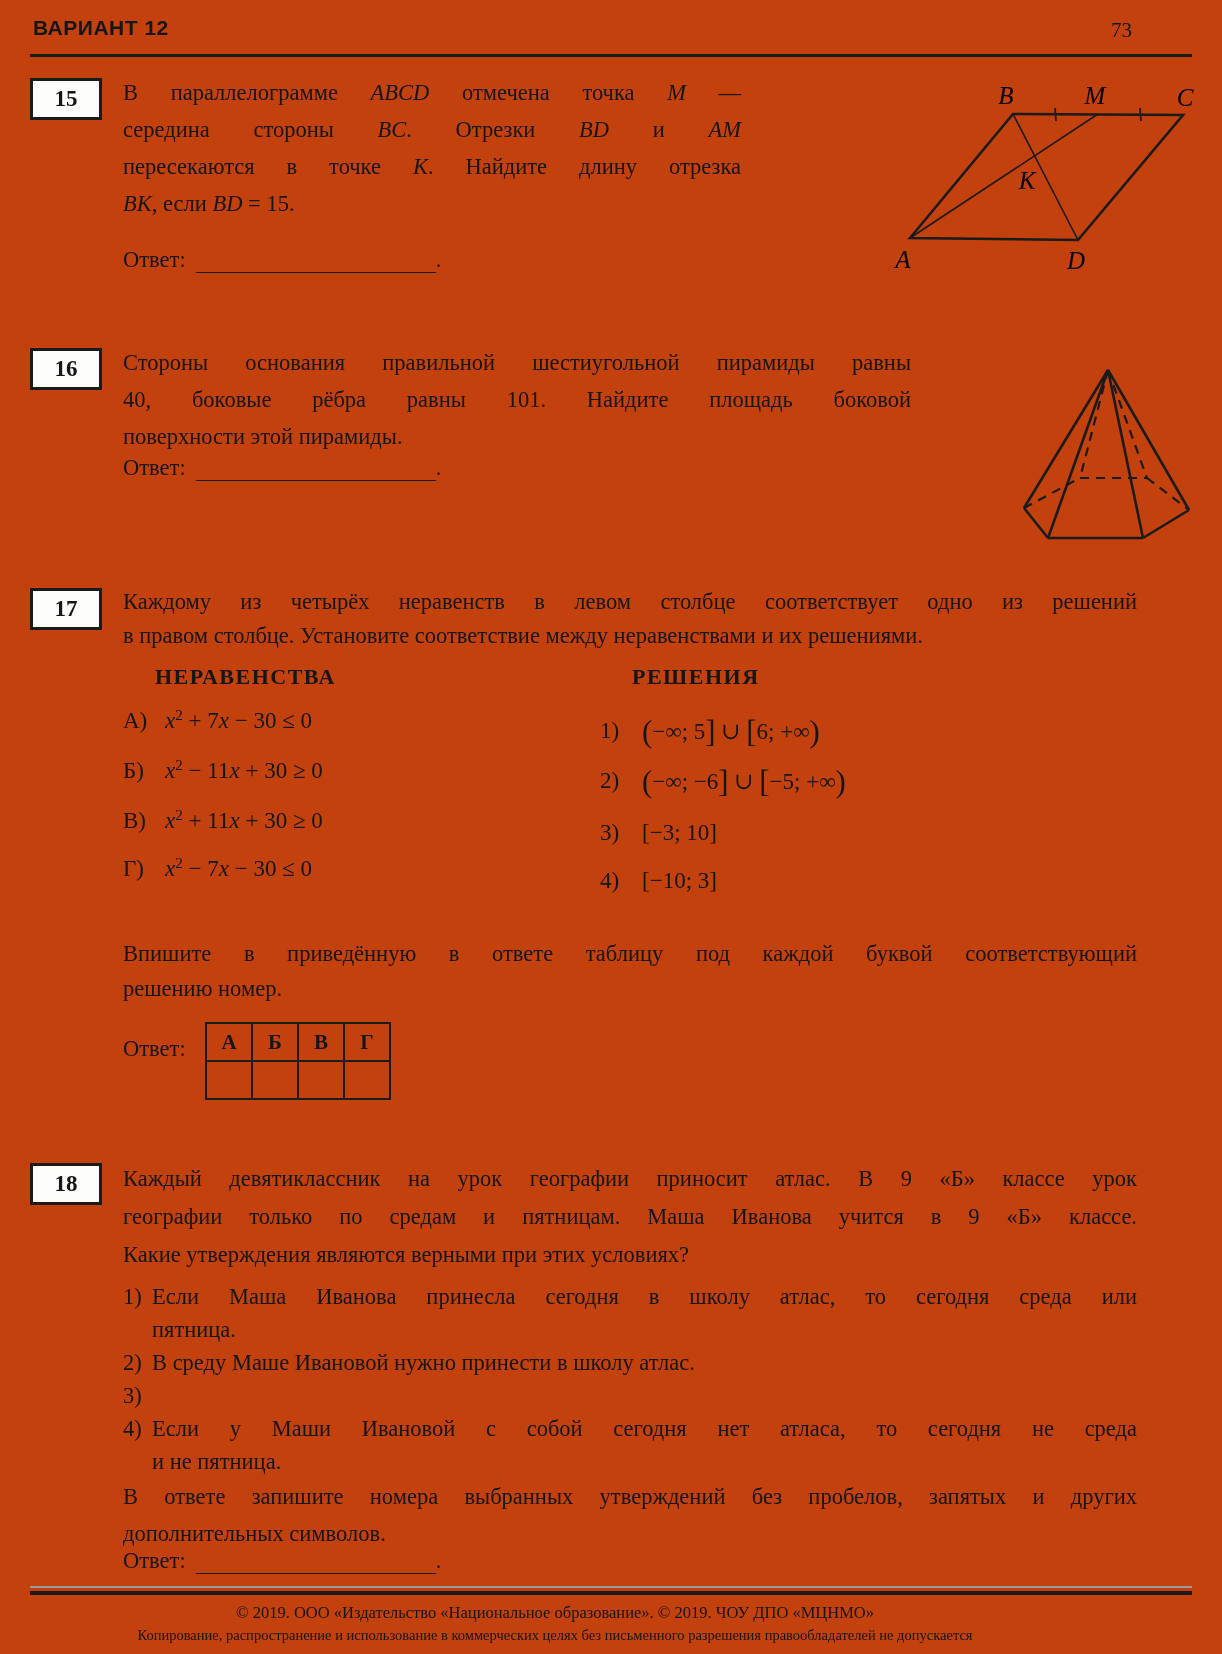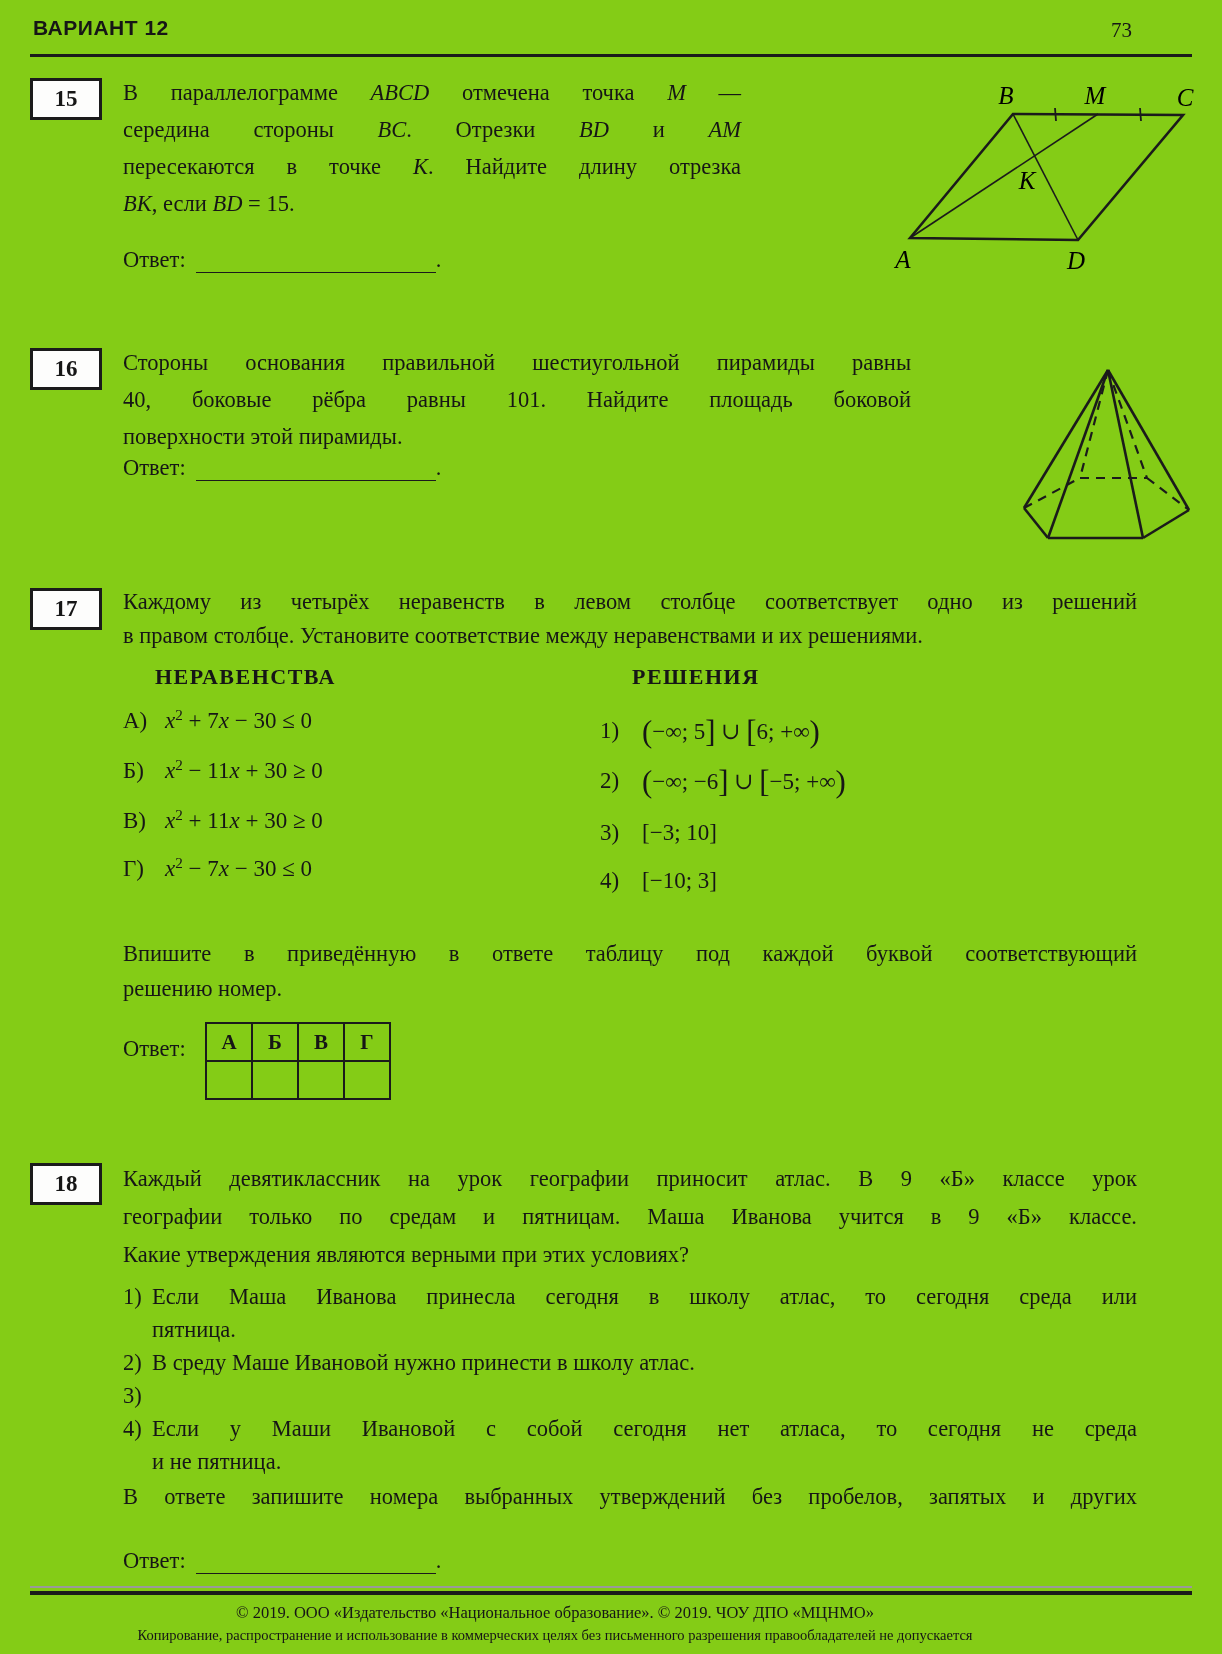--- a/index.html
+++ b/index.html
@@ -2,21 +2,21 @@
 <html><head>
 <meta charset="utf-8">
 <style>
   html,body { margin:0; padding:0; }
   body {
     width:1222px; height:1654px;
     background:#f6f6f4;
     font-family:"Liberation Serif","DejaVu Serif",serif;
     color:#161616;
   }
-  .page { position:relative; width:1222px; height:1654px; background:#84cc16; overflow:hidden; }
+  .page { position:relative; width:1222px; height:1654px; background:#c2410c; overflow:hidden; }
   .abs { position:absolute; }
 
   .variant { font-family:"Liberation Sans","DejaVu Sans",sans-serif; font-weight:bold; font-size:21px; letter-spacing:0.5px; }
   .pagenum { font-size:21px; }
   .rule { background:#1b1b1b; }
 
   .numbox {
     box-sizing:border-box; position:absolute; left:30px; width:72px; height:42px;
     border:3px solid #1b1b1b; display:flex; align-items:center; justify-content:center;
     font-weight:bold; font-size:23px; background:#fdfdfc;
@@ -191,20 +191,21 @@
   <div class="item-line" style="top:1346px;">В среду Маше Ивановой нужно принести в школу атлас.</div>
 
   <div class="item-key" style="top:1379px;">3)</div>
 
   <div class="item-key" style="top:1412px;">4)</div>
   <div class="item-line jl" style="top:1412px;">Если у Маши Ивановой с собой сегодня нет атласа, то сегодня не среда</div>
   <div class="item-line" style="top:1445px;">и не пятница.</div>
 
   <div class="abs" style="left:123px; top:1478px; width:1014px; font-size:22.5px; line-height:37px;">
     <div class="line jl">В ответе запишите номера выбранных утверждений без пробелов, запятых и других</div>
+    <div class="line">дополнительных символов.</div>
   </div>
 
   <div class="abs ansrow" style="left:123px; top:1548px;">
     <span>Ответ:</span><span class="blank"></span><span>.</span>
   </div>
 
   <div class="abs" style="left:30px; top:1586px; width:1162px; height:1.5px; background:#9a9a9a;"></div>
   <div class="abs rule" style="left:30px; top:1591px; width:1162px; height:3.5px;"></div>
   <div class="abs footer-text f1" style="left:0; top:1603px;">© 2019. ООО «Издательство «Национальное образование». © 2019. ЧОУ ДПО «МЦНМО»</div>
   <div class="abs footer-text f2" style="left:0; top:1627px;">Копирование, распространение и использование в коммерческих целях без письменного разрешения правообладателей не допускается</div>

